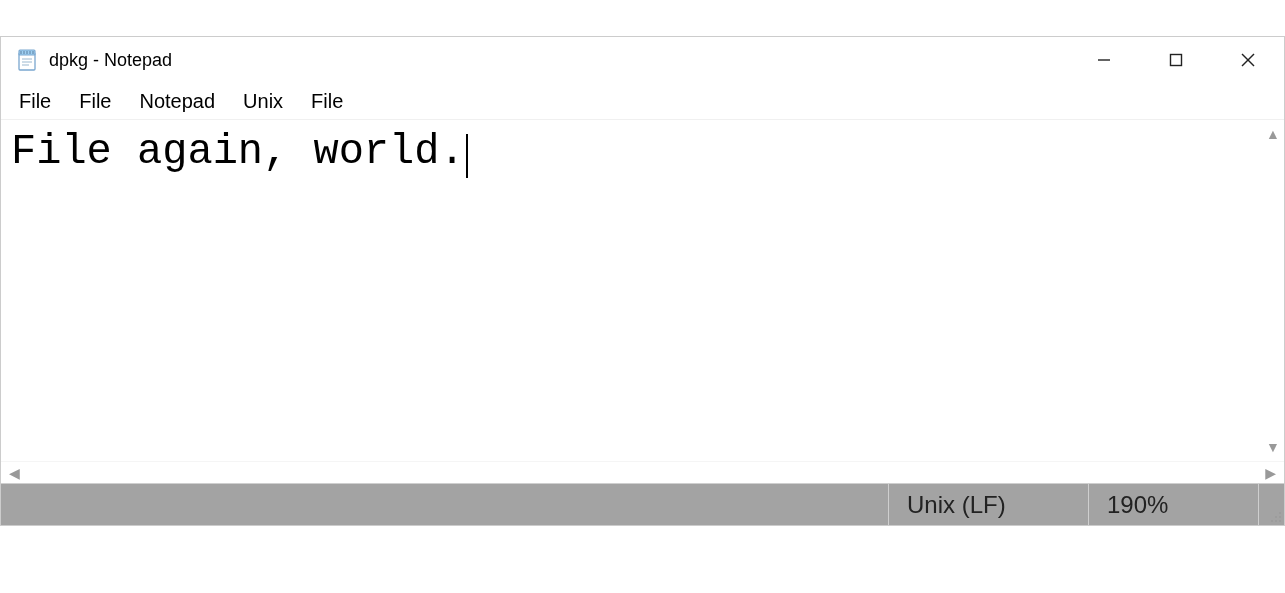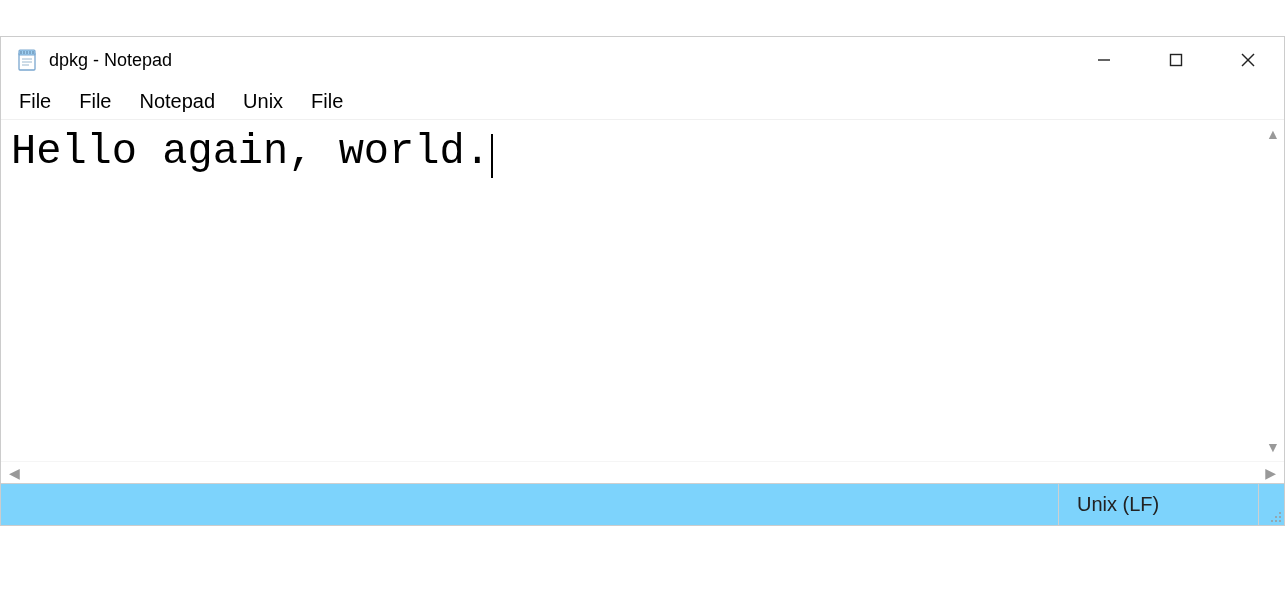--- a/index.html
+++ b/index.html
@@ -40,21 +40,21 @@
     vertical-align: text-bottom;
     margin-left: 1px;
     position: relative;
     top: 2px;
   }
   .vscroll { width: 22px; display:flex; flex-direction:column; align-items:center; justify-content:space-between; padding: 6px 0; }
   .vscroll .arrow, .hscroll .arrow { color: #999; font-size: 14px; cursor: default; user-select:none; }
   .hscroll { height: 22px; display:flex; align-items:center; justify-content:space-between; padding: 0 8px; border-top: 1px solid #f5f5f5; }
 
   
-  .statusbar { height: 42px; display:flex; align-items:stretch; border-top: 1px solid #cfcfcf; background:#7dd3fc; font-size: 20px; color:#222; }
+  .statusbar { height: 42px; display:flex; align-items:stretch; border-top: 1px solid #cfcfcf; background:#a3a3a3; font-size: 24px; color:#222; }
   .status-cell { display:flex; align-items:center; padding: 0 18px; border-left: 1px solid #cfcfcf; }
   .status-cell.first { border-left:none; flex:1; }
   .status-cell.grip { width: 26px; padding:0; justify-content:flex-end; align-items:flex-end; border-left:1px solid #cfcfcf; }
   .grip svg { margin: 0 2px 2px 0; }
   #sc-eol { width: 200px; }
   #sc-pos { width: 200px; }
   #sc-zoom { width: 170px; }
 </style>
 </head>
 <body>
@@ -99,35 +99,36 @@
   <div class="menubar">
     <div class="menu-item">File</div>
     <div class="menu-item">File</div>
     <div class="menu-item">Notepad</div>
     <div class="menu-item">Unix</div>
     <div class="menu-item">File</div>
   </div>
 
   <div class="editor-wrap">
     <div class="editor-body">
-      <div class="editor"><span>Hello again, world.</span><span class="caret"></span></div>
+      <div class="editor"><span>File again, world.</span><span class="caret"></span></div>
       <div class="vscroll">
         <span class="arrow">▲</span>
         <span class="arrow">▼</span>
       </div>
     </div>
     <div class="hscroll">
       <span class="arrow">◀</span>
       <span class="arrow">▶</span>
     </div>
   </div>
 
   <div class="statusbar">
     <div class="status-cell first"></div>
     <div class="status-cell" id="sc-eol">Unix (LF)</div>
+    <div class="status-cell" id="sc-zoom">190%</div>
     <div class="status-cell grip">
       <svg width="14" height="14" viewBox="0 0 14 14">
         <circle cx="12" cy="4" r="1" fill="#9a9a9a"></circle>
         <circle cx="8" cy="8" r="1" fill="#9a9a9a"></circle>
         <circle cx="12" cy="8" r="1" fill="#9a9a9a"></circle>
         <circle cx="4" cy="12" r="1" fill="#9a9a9a"></circle>
         <circle cx="8" cy="12" r="1" fill="#9a9a9a"></circle>
         <circle cx="12" cy="12" r="1" fill="#9a9a9a"></circle>
       </svg>
     </div>

